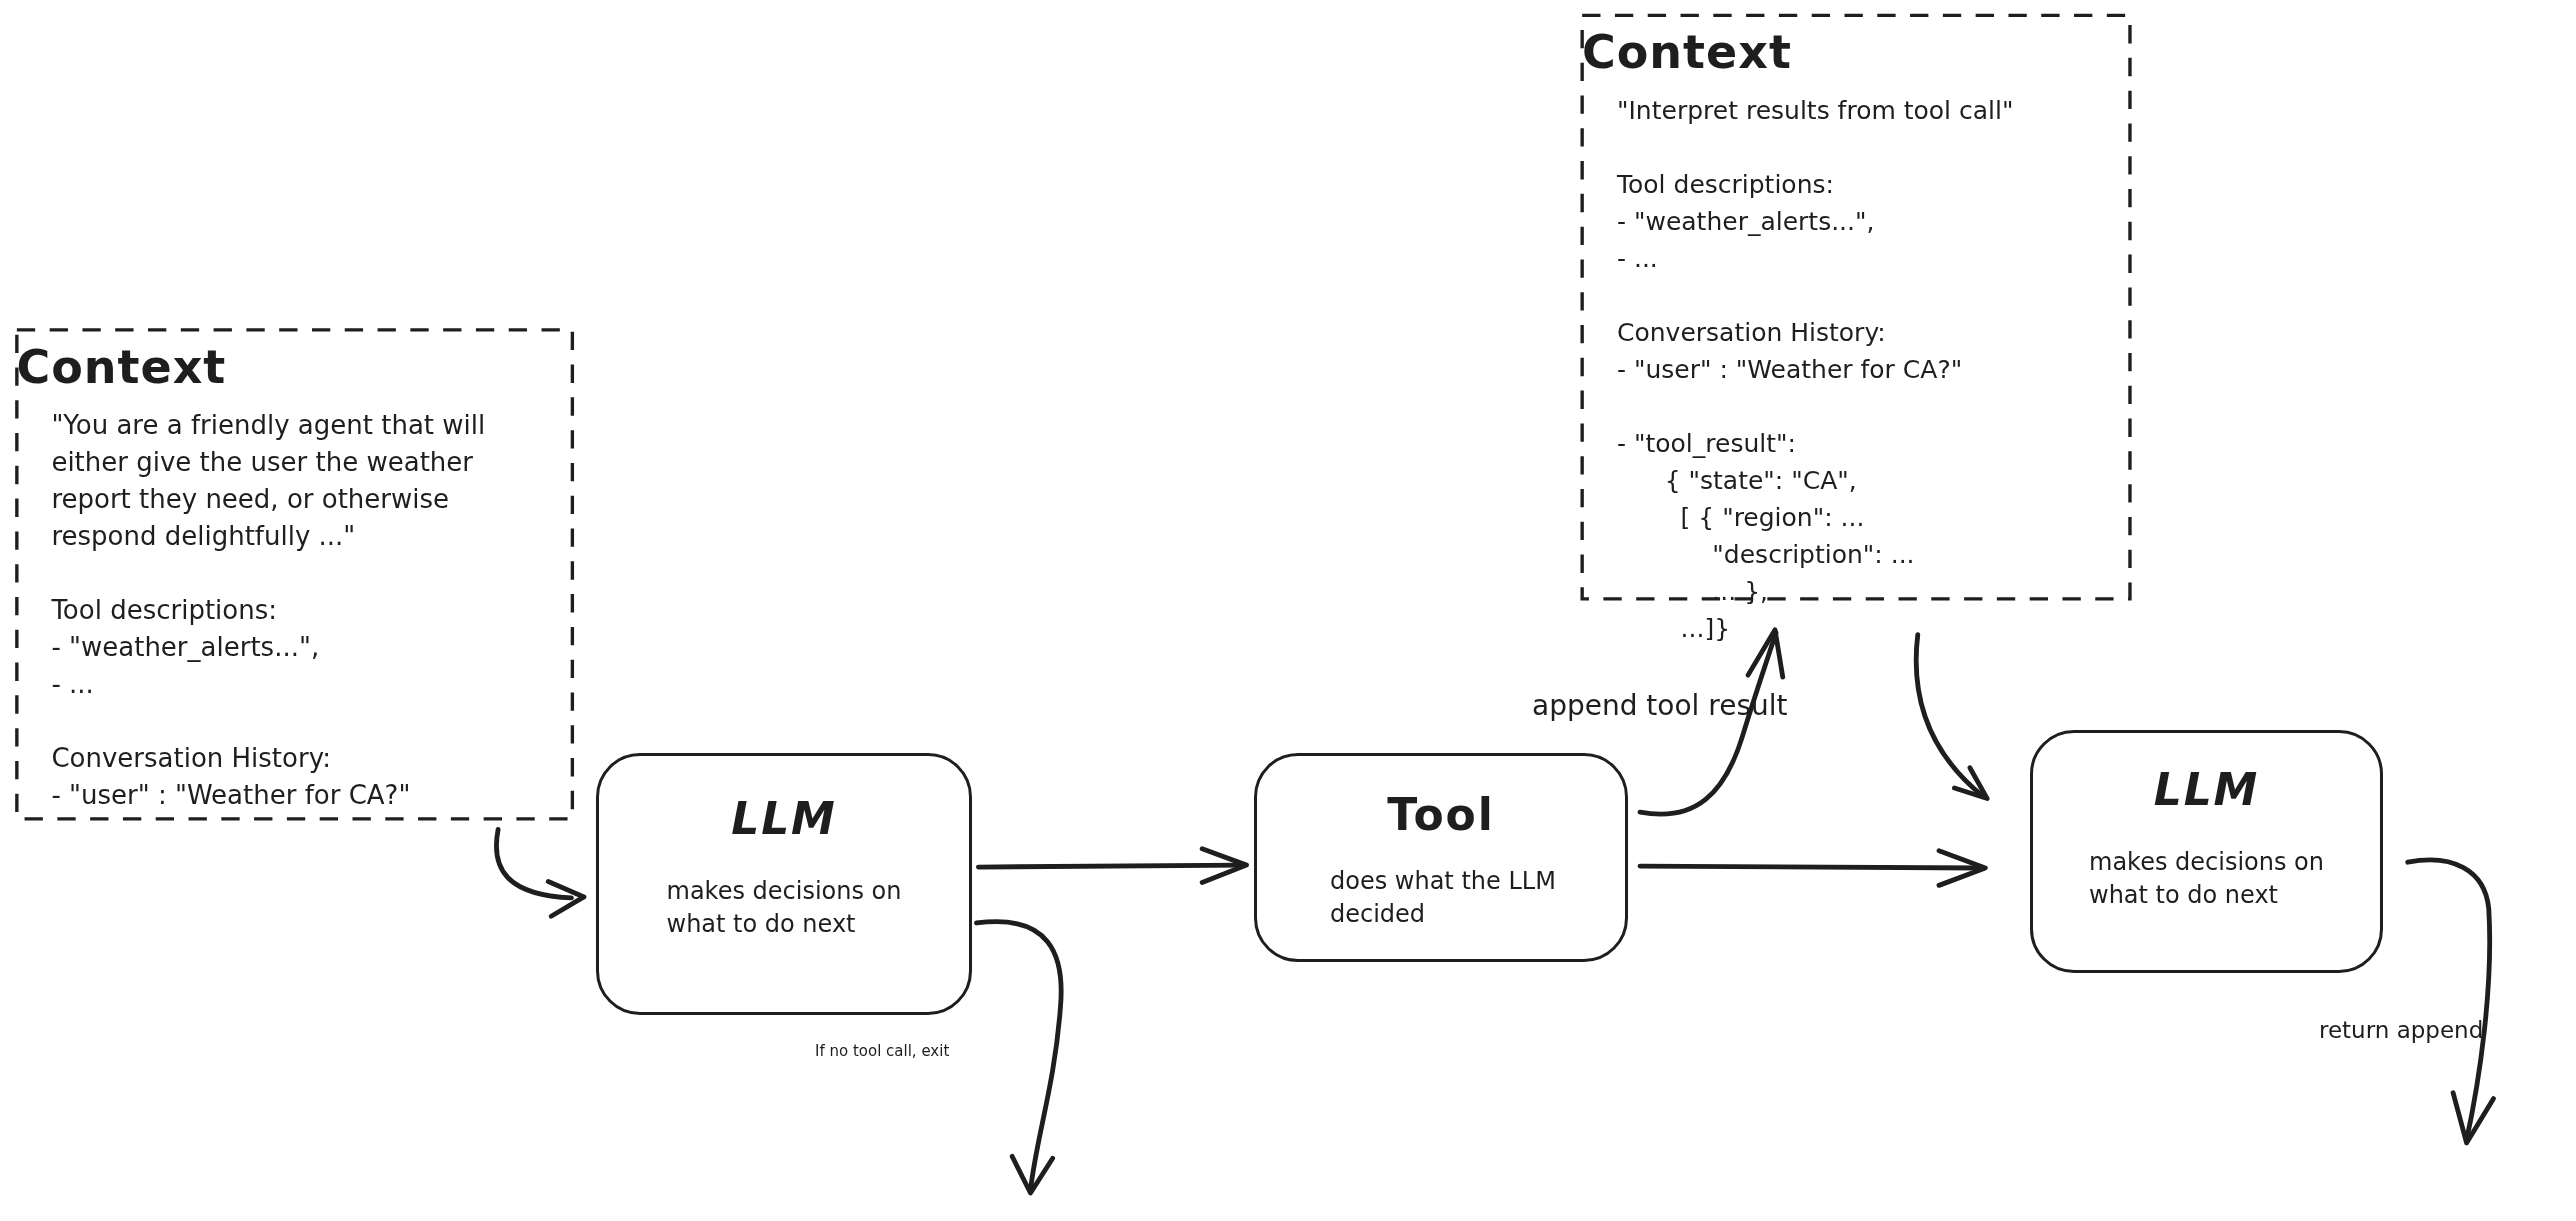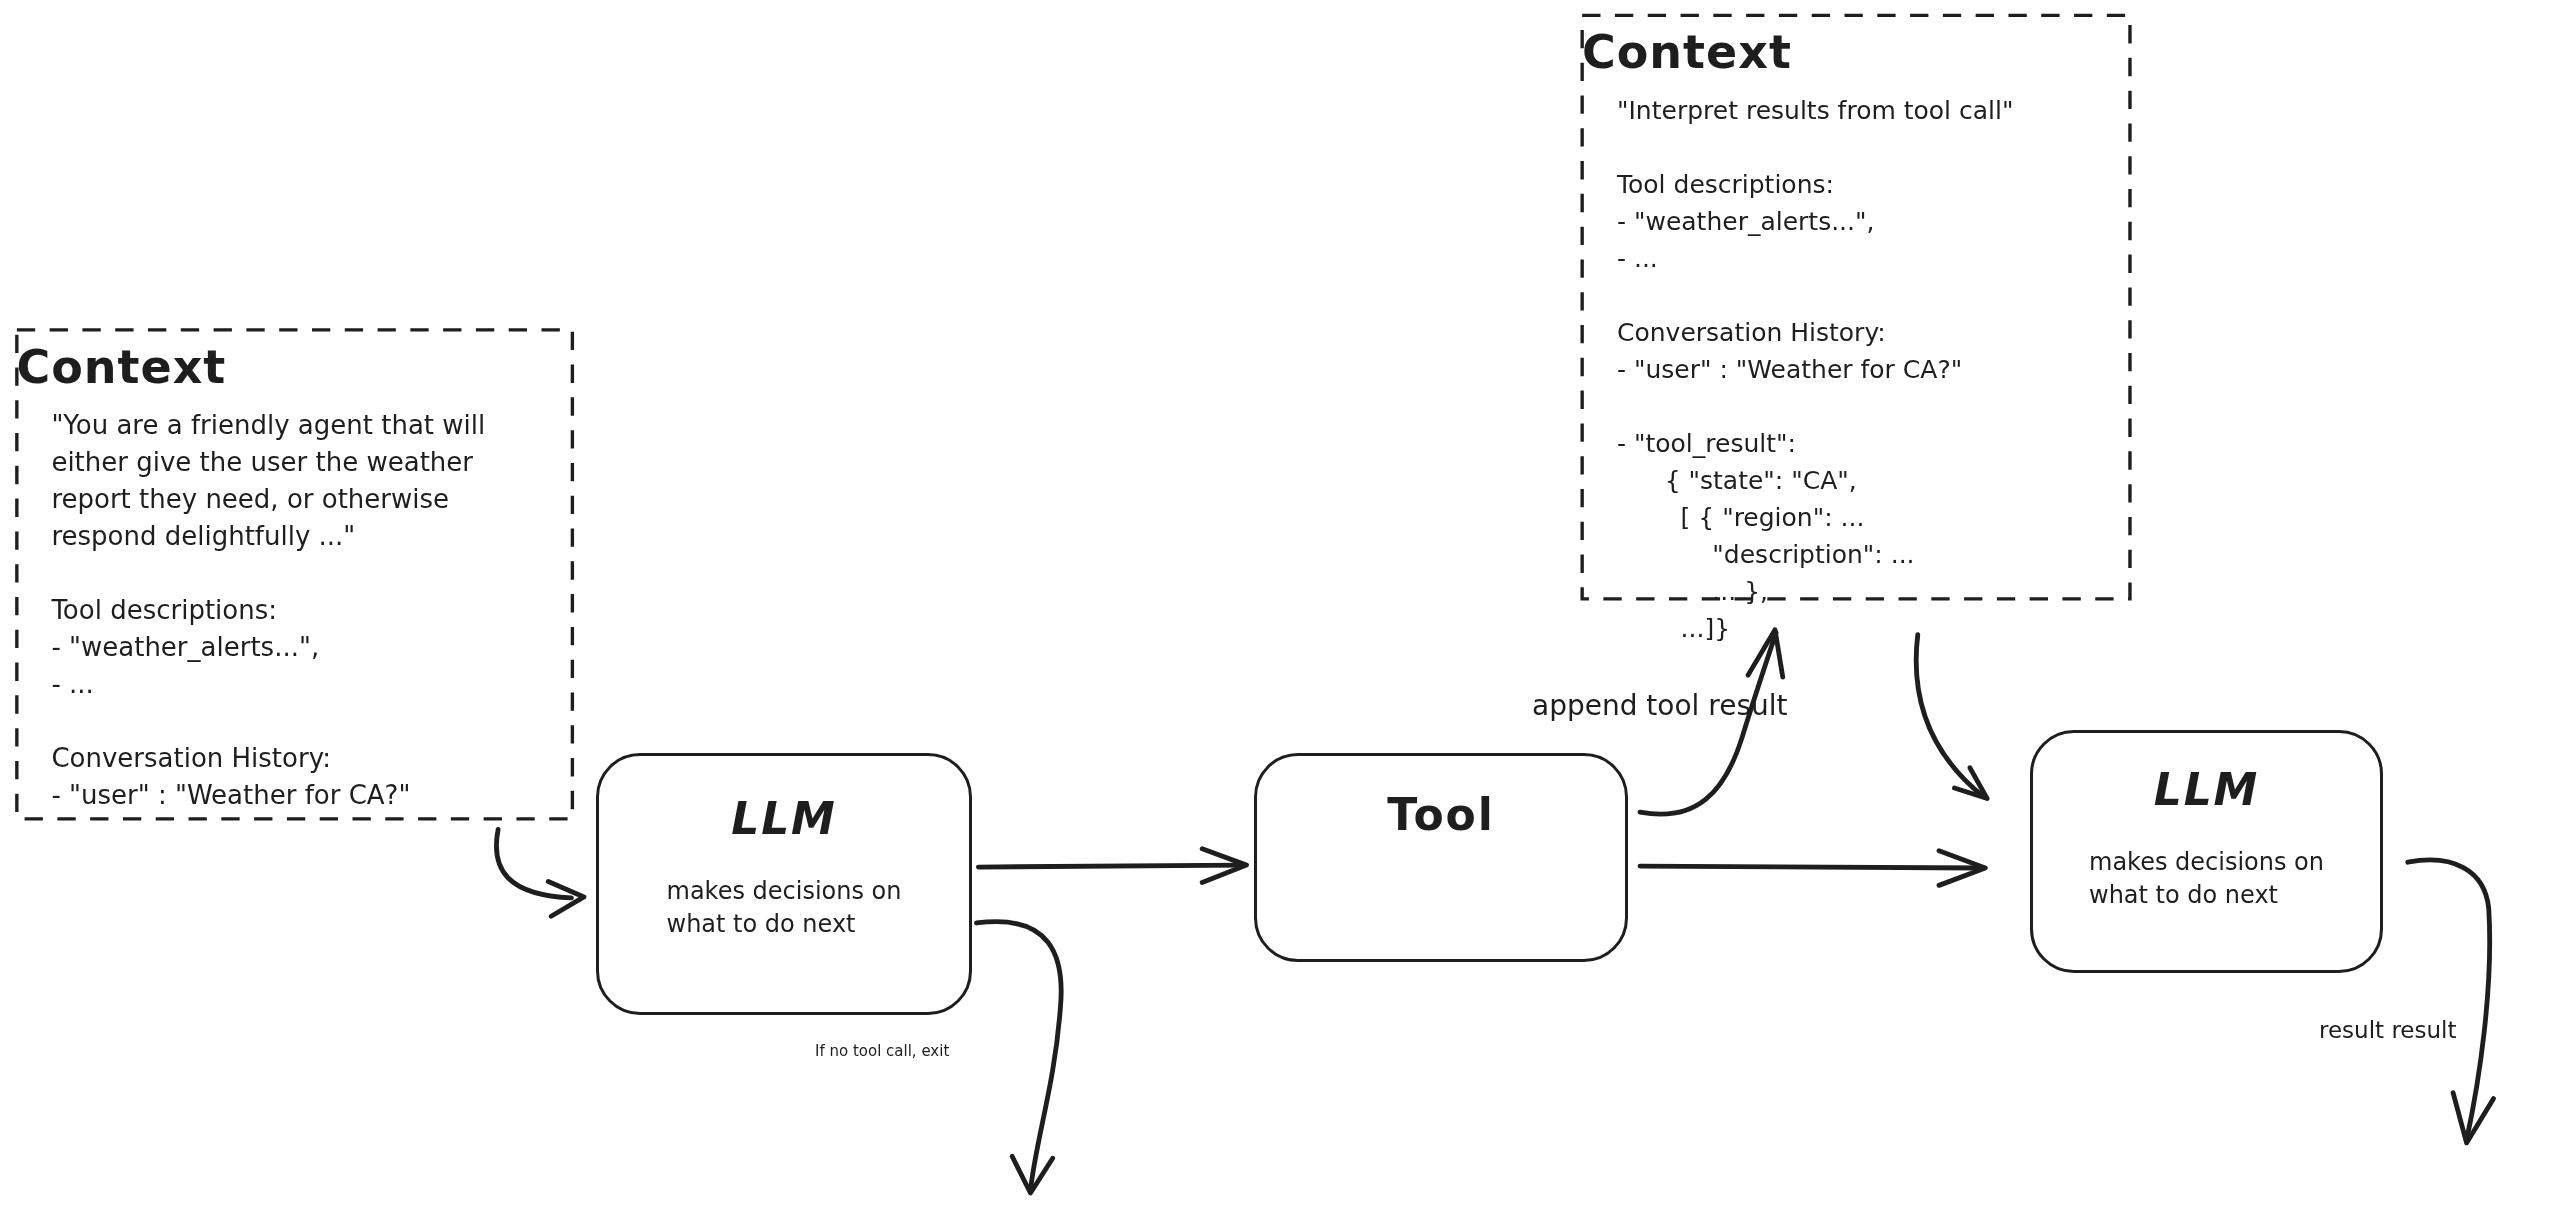--- a/index.html
+++ b/index.html
@@ -162,26 +162,28 @@
   </div>
 
   <div class="node llm1">
     <div class="node-title italic">LLM</div>
     <div class="node-caption">makes decisions on
 what to do next</div>
   </div>
 
   <div class="node tool">
     <div class="node-title">Tool</div>
+    <div class="node-caption">does what the LLM
+decided</div>
   </div>
 
   <div class="node llm2">
     <div class="node-title italic">LLM</div>
     <div class="node-caption">makes decisions on
 what to do next</div>
   </div>
 
   <div class="edge-label lbl-append">append tool result</div>
   <div class="edge-label lbl-exit">If no tool call, exit</div>
-  <div class="edge-label lbl-return">result result</div>
+  <div class="edge-label lbl-return">return append</div>
 
 </div>
 
 
 </body></html>

